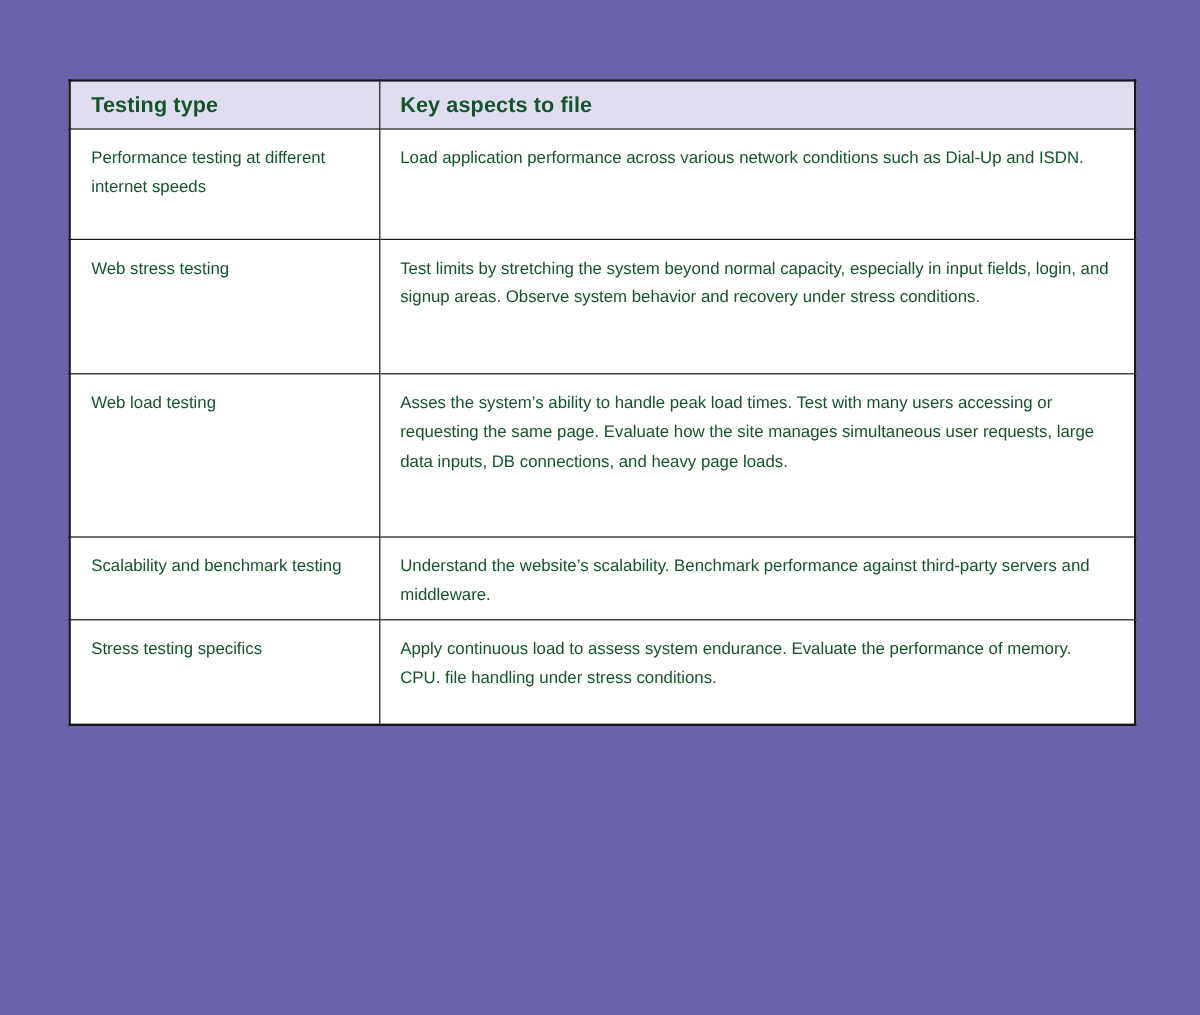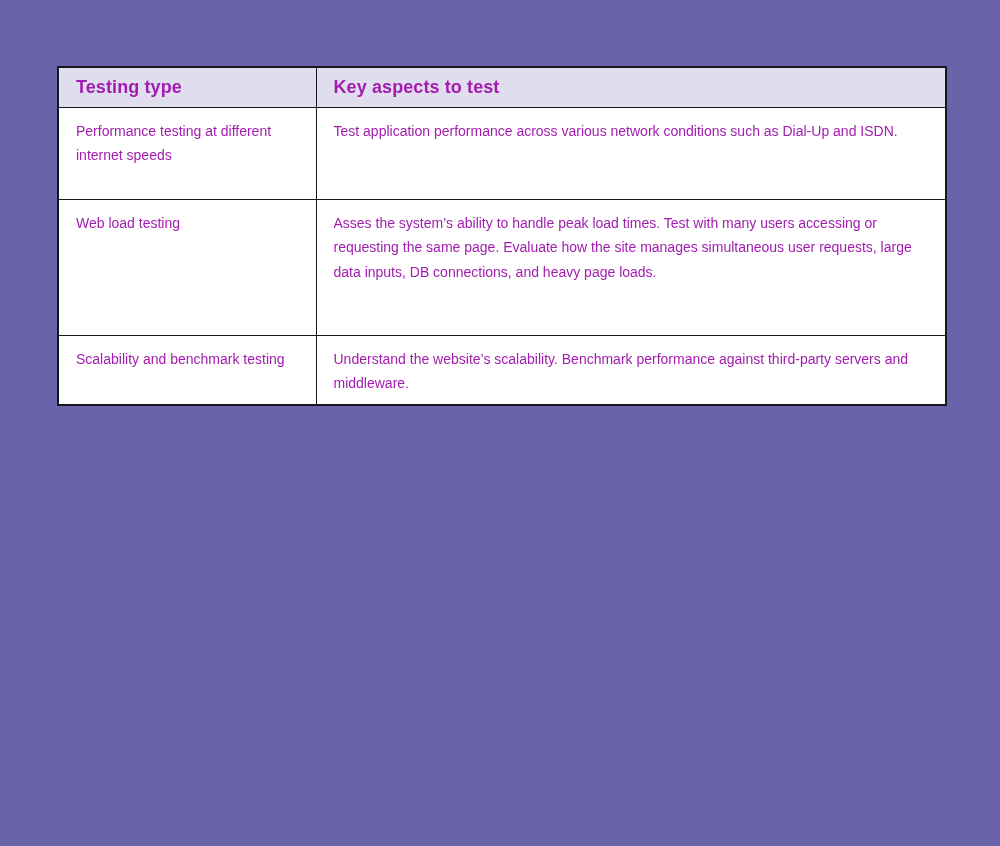--- a/index.html
+++ b/index.html
@@ -21,21 +21,21 @@
     width: 888px;
     background: #ffffff;
     border: 2px solid #17171f;
   }
   table.testing-table col.c1 { width: 258px; }
   table.testing-table col.c2 { width: 630px; }
   table.testing-table th,
   table.testing-table td {
     border: 1.5px solid #17171f;
     text-align: left;
-    color: #a21caf;
+    color: #14532d;
   }
   table.testing-table thead th {
     background: #e0deee;
     height: 40px;
     vertical-align: middle;
     padding: 4px 16px 4px 17px;
     font-size: 18px;
     font-weight: bold;
     letter-spacing: 0.1px;
   }
@@ -59,31 +59,39 @@
 
 <div class="table-wrap">
   <table class="testing-table">
     <colgroup>
       <col class="c1">
       <col class="c2">
     </colgroup>
     <thead>
       <tr>
         <th>Testing type</th>
-        <th>Key aspects to test</th>
+        <th>Key aspects to file</th>
       </tr>
     </thead>
     <tbody>
       <tr class="r1">
         <td>Performance testing at different internet speeds</td>
-        <td>Test application performance across various network conditions such as Dial-Up and ISDN.</td>
+        <td>Load application performance across various network conditions such as Dial-Up and ISDN.</td>
+      </tr>
+      <tr class="r2">
+        <td>Web stress testing</td>
+        <td>Test limits by stretching the system beyond normal capacity, especially in input fields, login, and signup areas. Observe system behavior and recovery under stress conditions.</td>
       </tr>
       <tr class="r3">
         <td>Web load testing</td>
         <td>Asses the system’s ability to handle peak load times. Test with many users accessing or requesting the same page. Evaluate how the site manages simultaneous user requests, large data inputs, DB connections, and heavy page loads.</td>
       </tr>
       <tr class="r5">
         <td>Scalability and benchmark testing</td>
         <td>Understand the website’s scalability. Benchmark performance against third-party servers and middleware.</td>
       </tr>
+      <tr class="r7">
+        <td>Stress testing specifics</td>
+        <td>Apply continuous load to assess system endurance. Evaluate the performance of memory. CPU. file handling under stress conditions.</td>
+      </tr>
     </tbody>
   </table>
 </div>
 
 </body></html>

